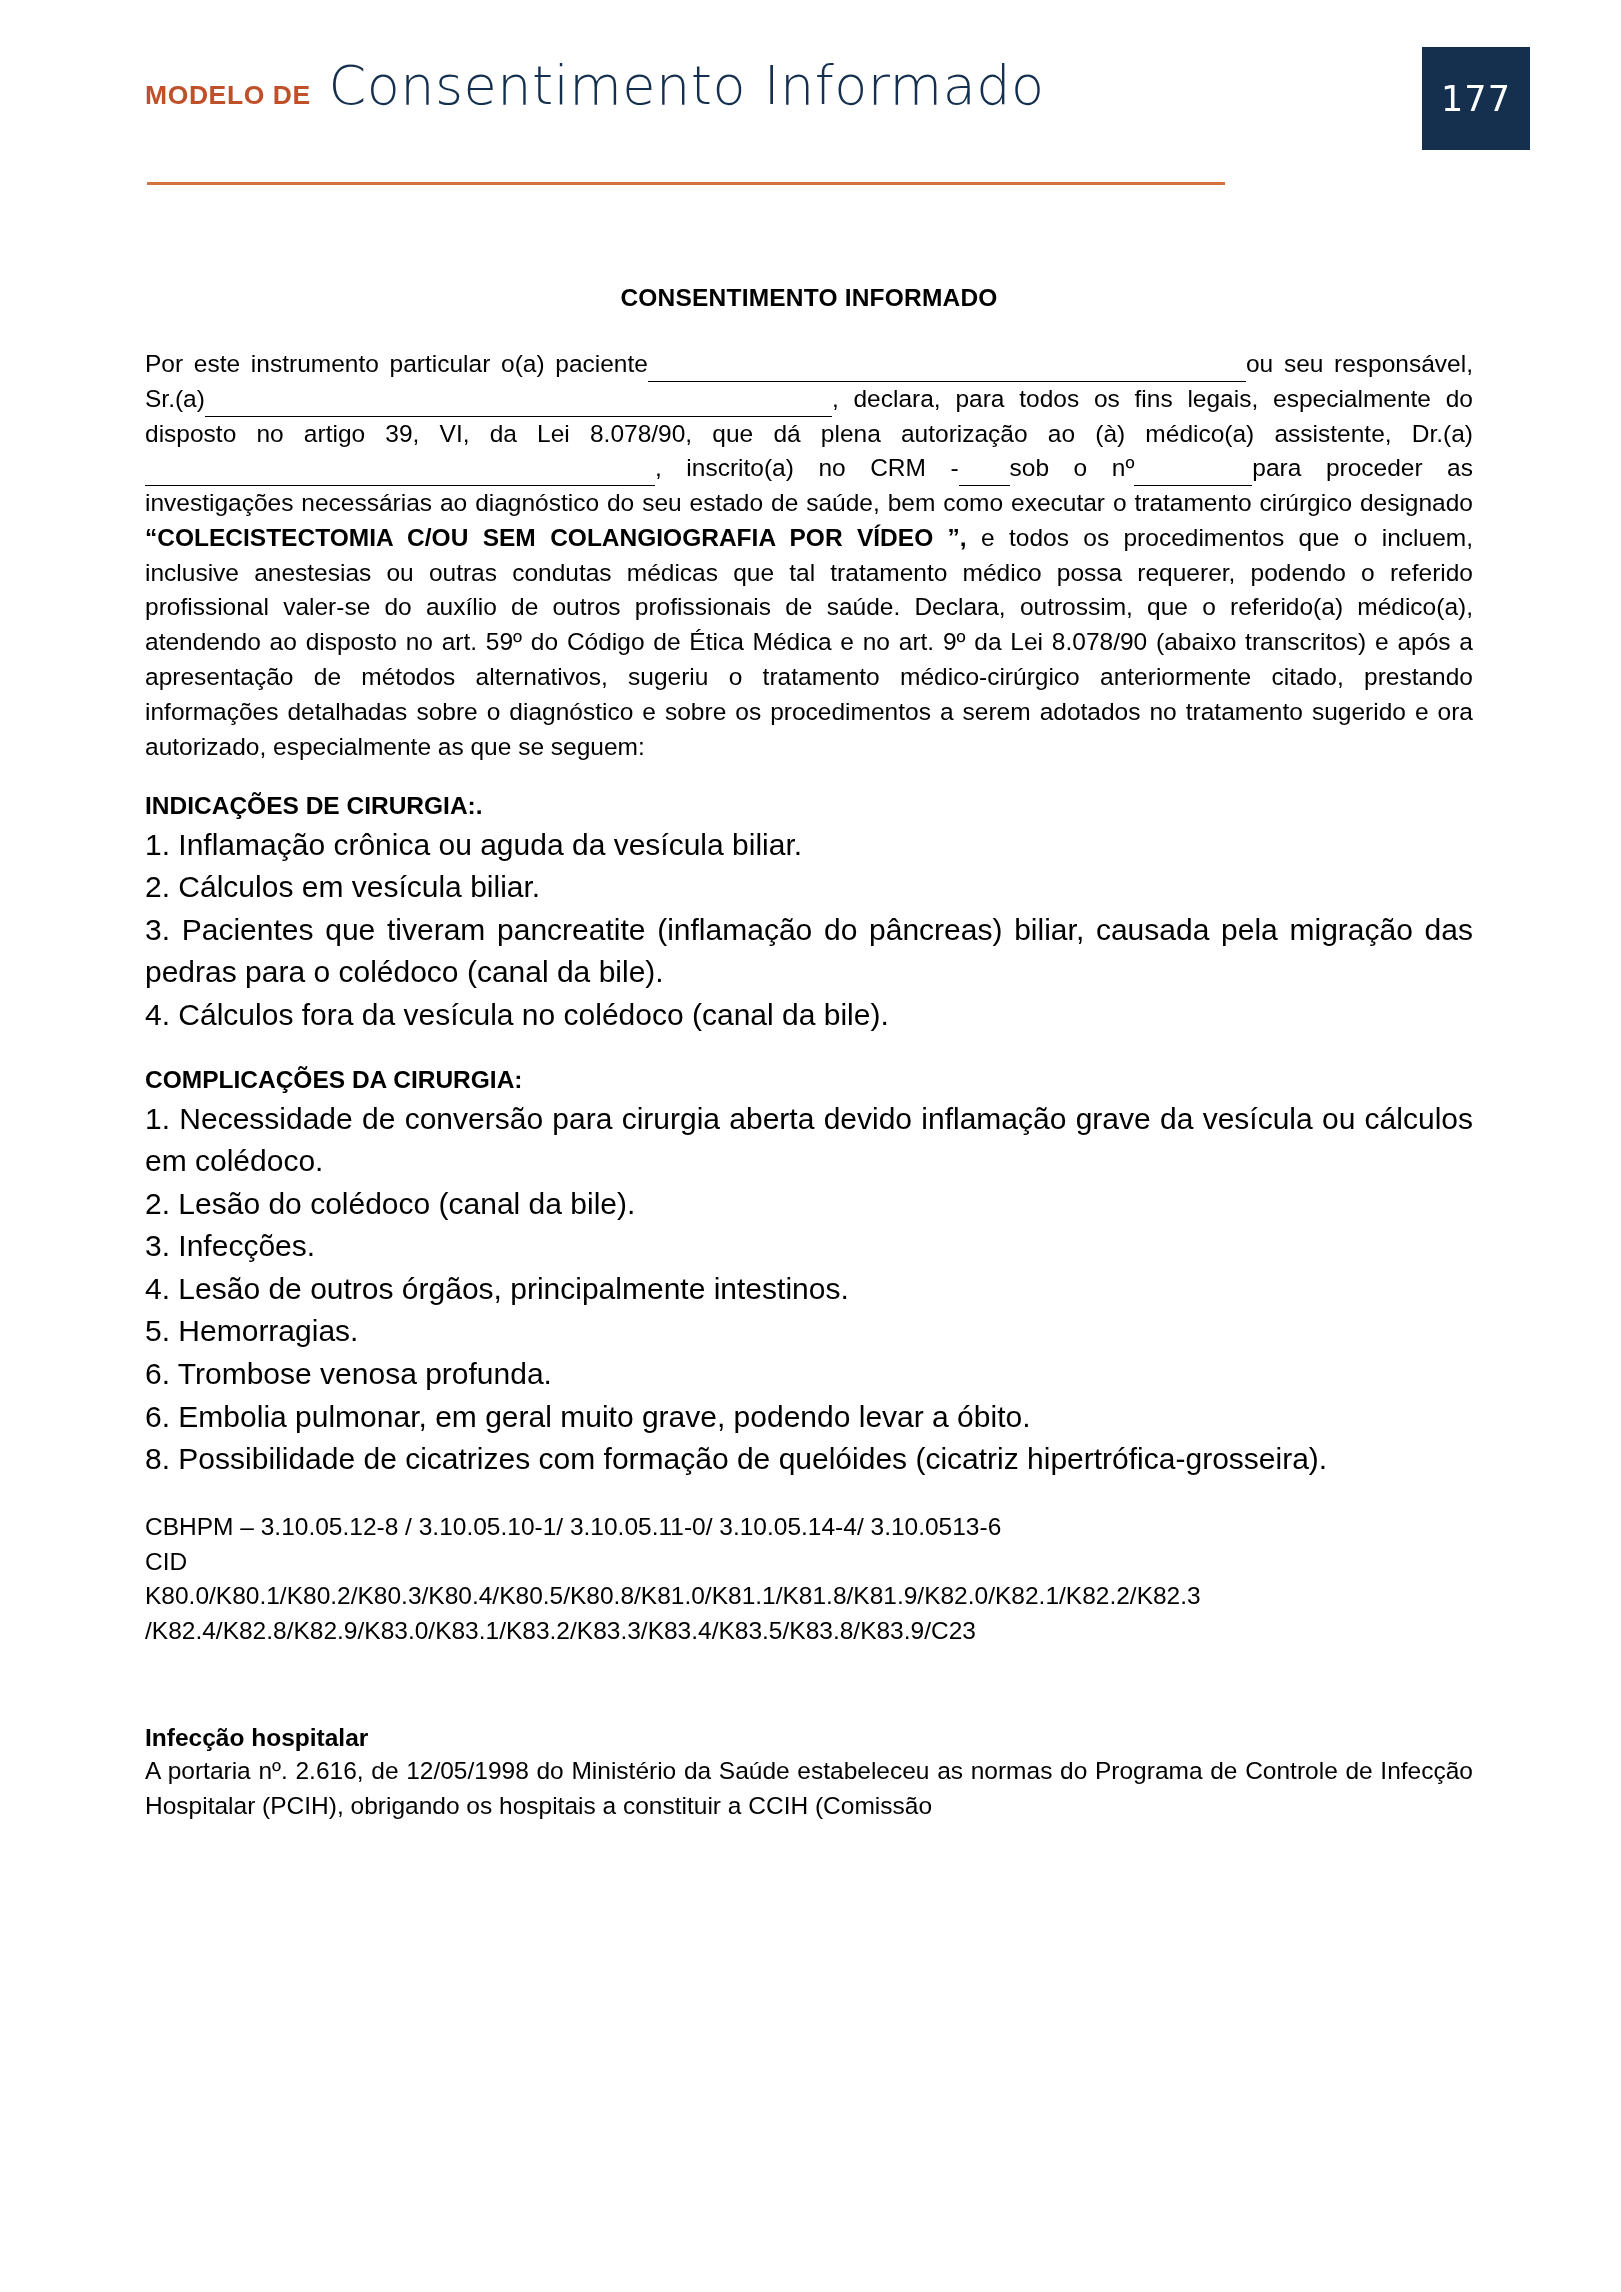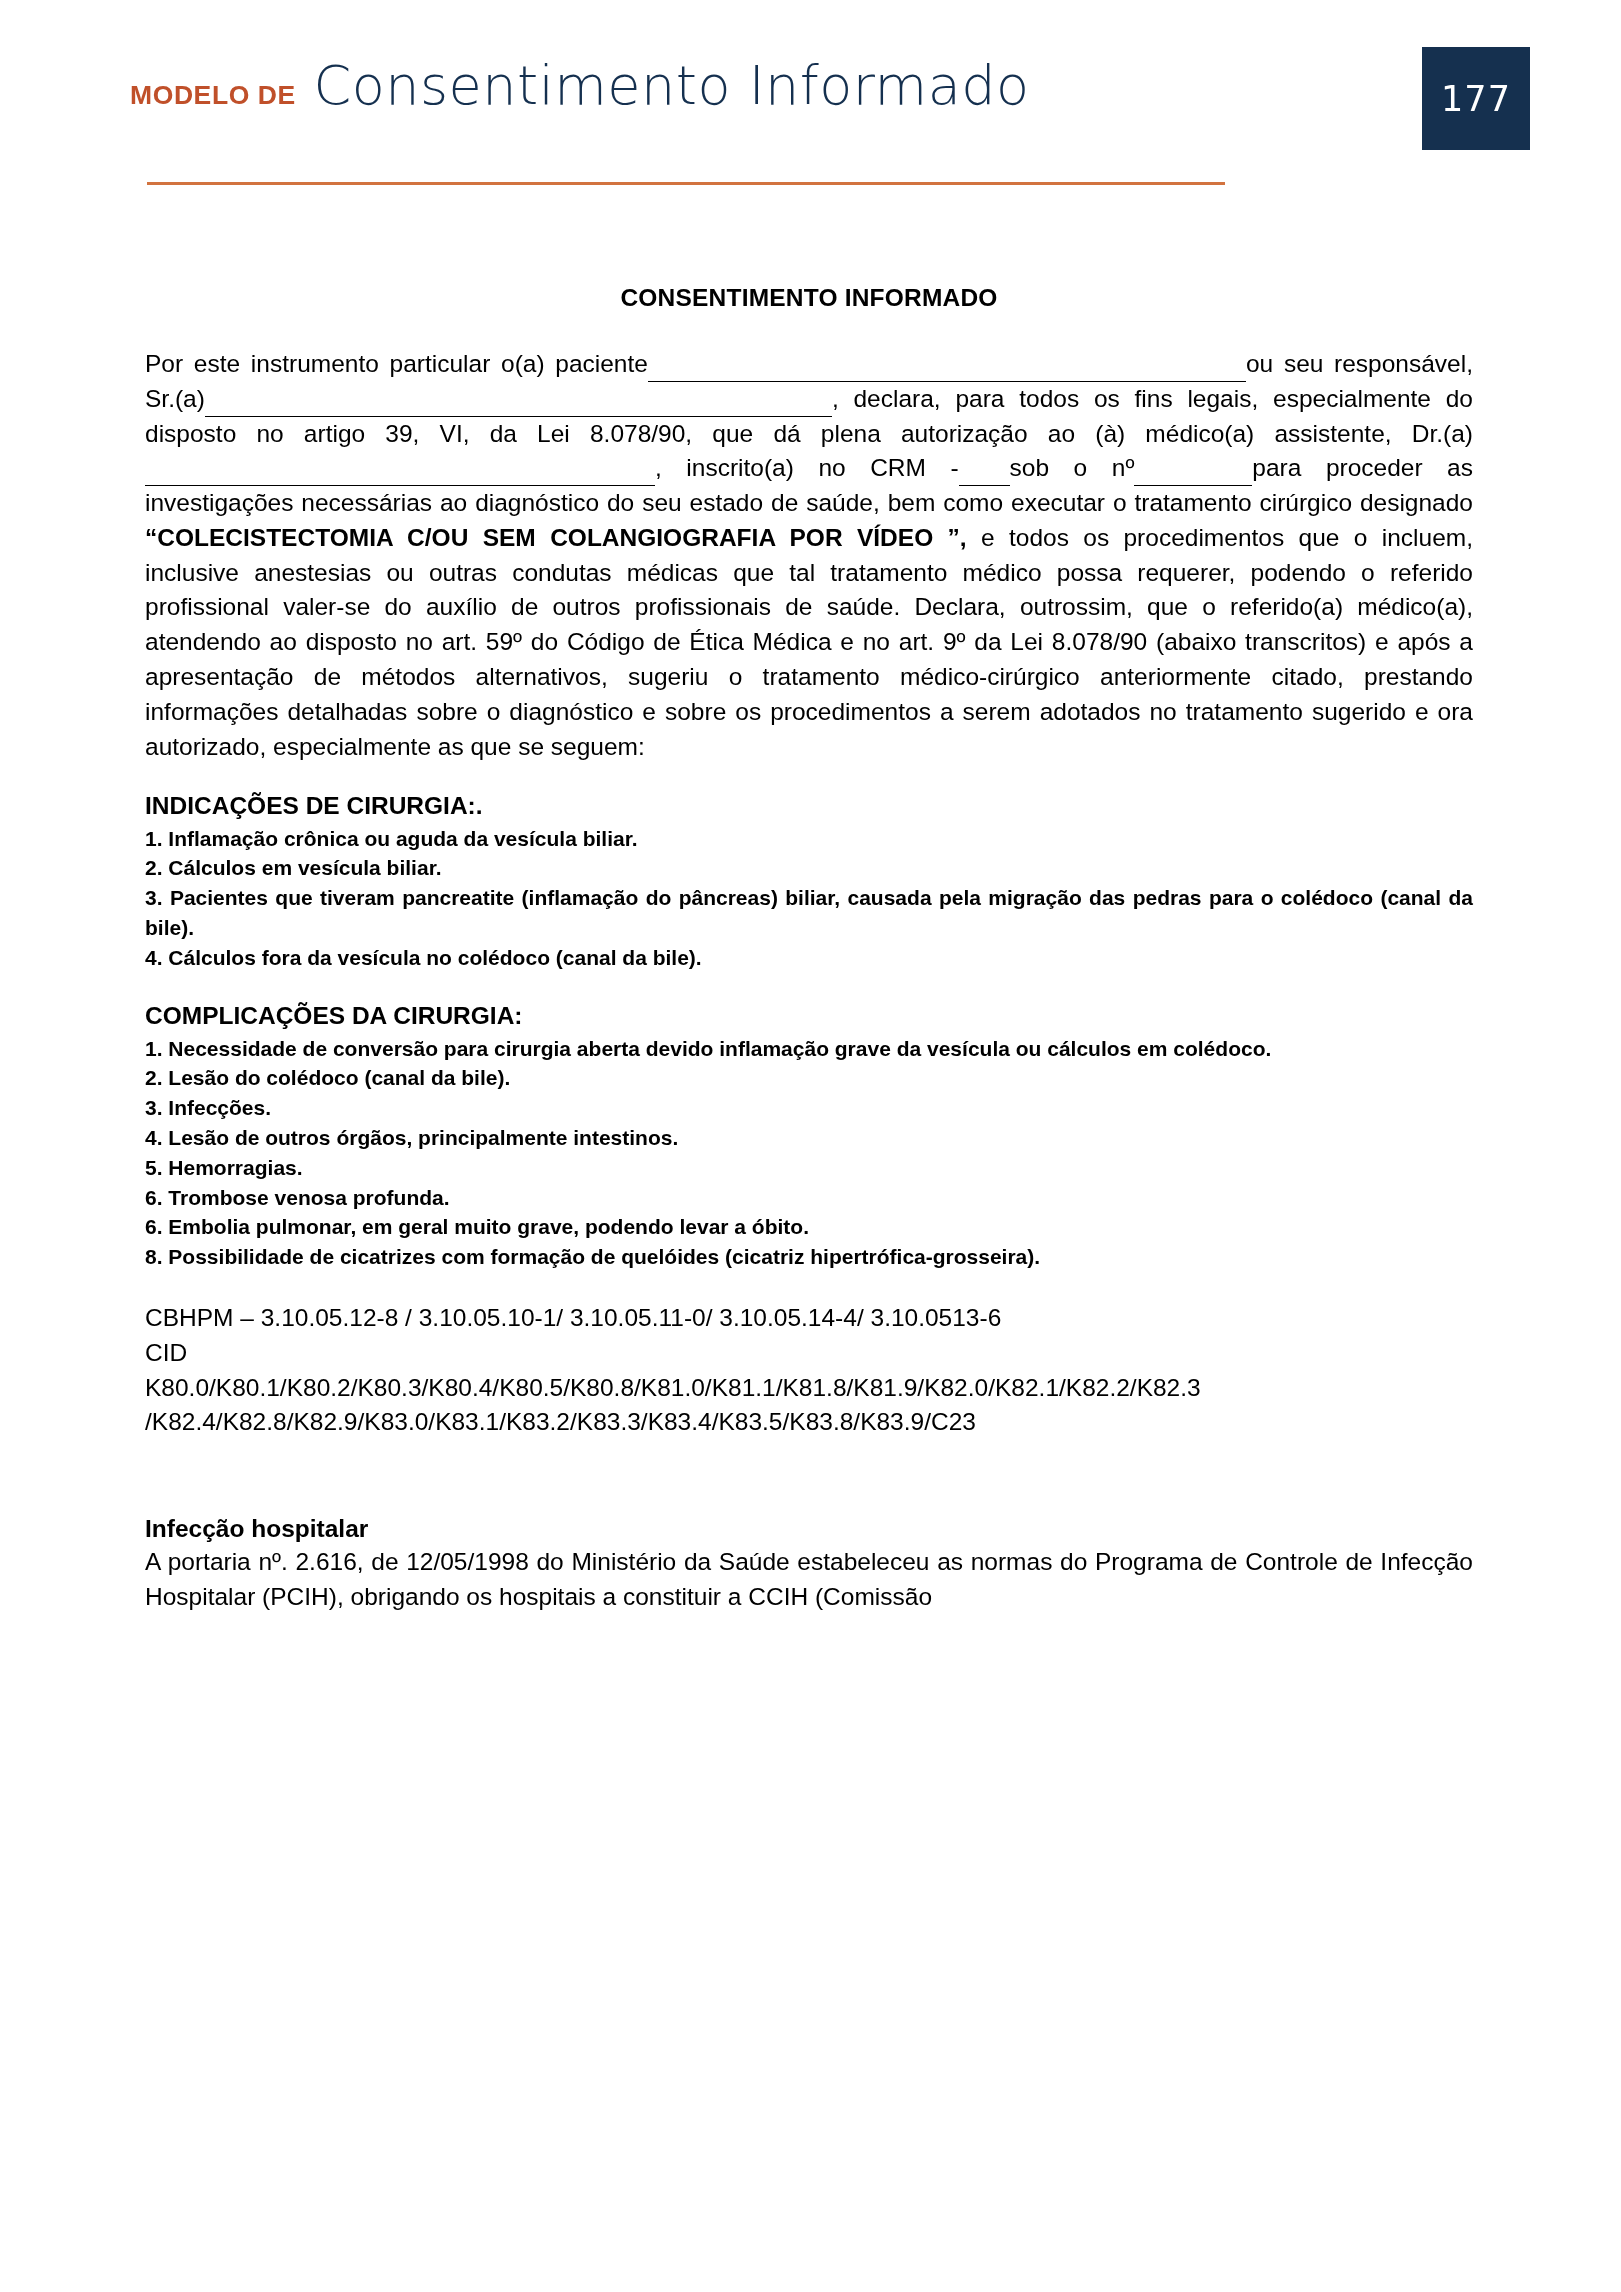--- a/index.html
+++ b/index.html
@@ -25,21 +25,21 @@
   }
 
   
   .header {
     position: relative;
     height: 196px;
     padding: 0;
   }
   .header-inner {
     position: absolute;
-    left: 130px;
+    left: 145px;
     top: 59px;
     right: 88px;
     height: 108px;
   }
   .header-title-row {
     display: flex;
     align-items: baseline;
     gap: 17.6px;
   }
   .modelo-de {
@@ -130,25 +130,24 @@
     font-size: 24.5px;
     font-weight: bold;
     margin: 0 0 3.9px 0;
   }
   ul.plain {
     list-style: none;
     margin: 0 0 0 0;
     padding: 0;
   }
   ul.plain li {
-    font-size: 21px;
+    font-size: 30px;
     line-height: 1.42;
     margin: 0;
     text-align: justify;
-    font-weight: bold;
   }
   .block-gap { height: 29px; }
   .codes div {
     font-size: 24.5px;
     line-height: 1.42;
   }
   .infeccao-title {
     font-size: 24.5px;
     font-weight: bold;
     margin: 17px 0 2px 0;

